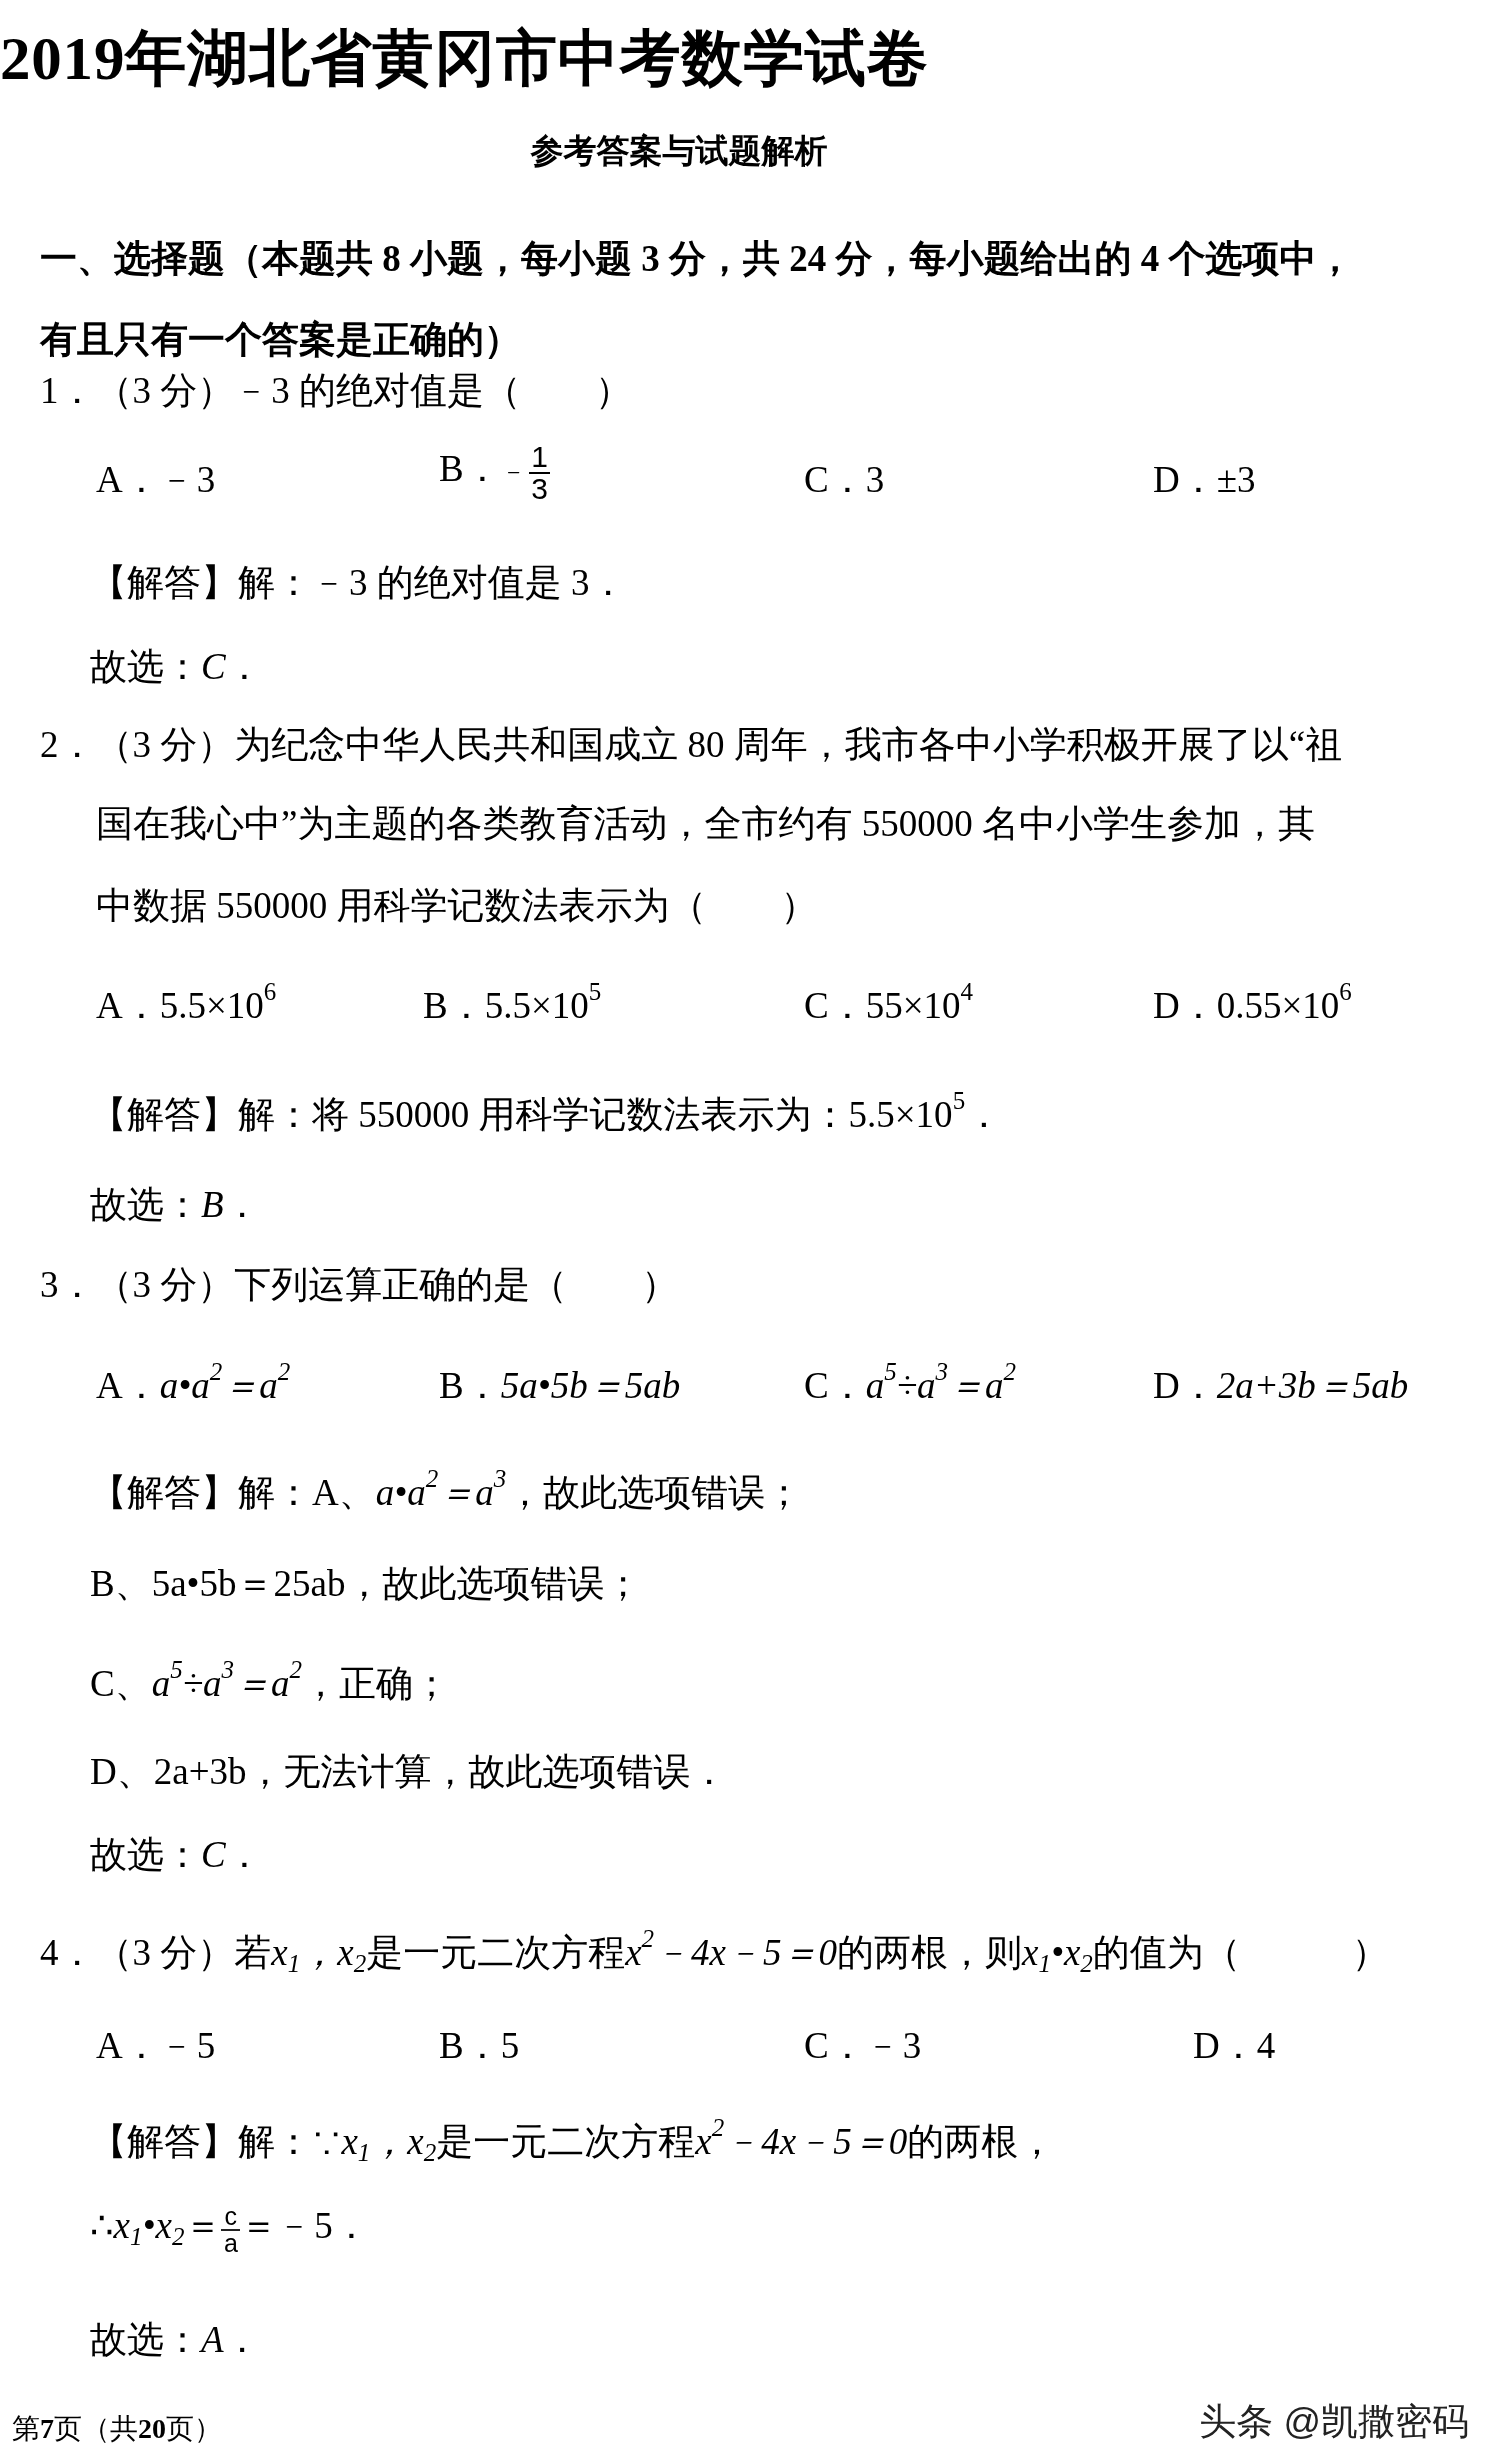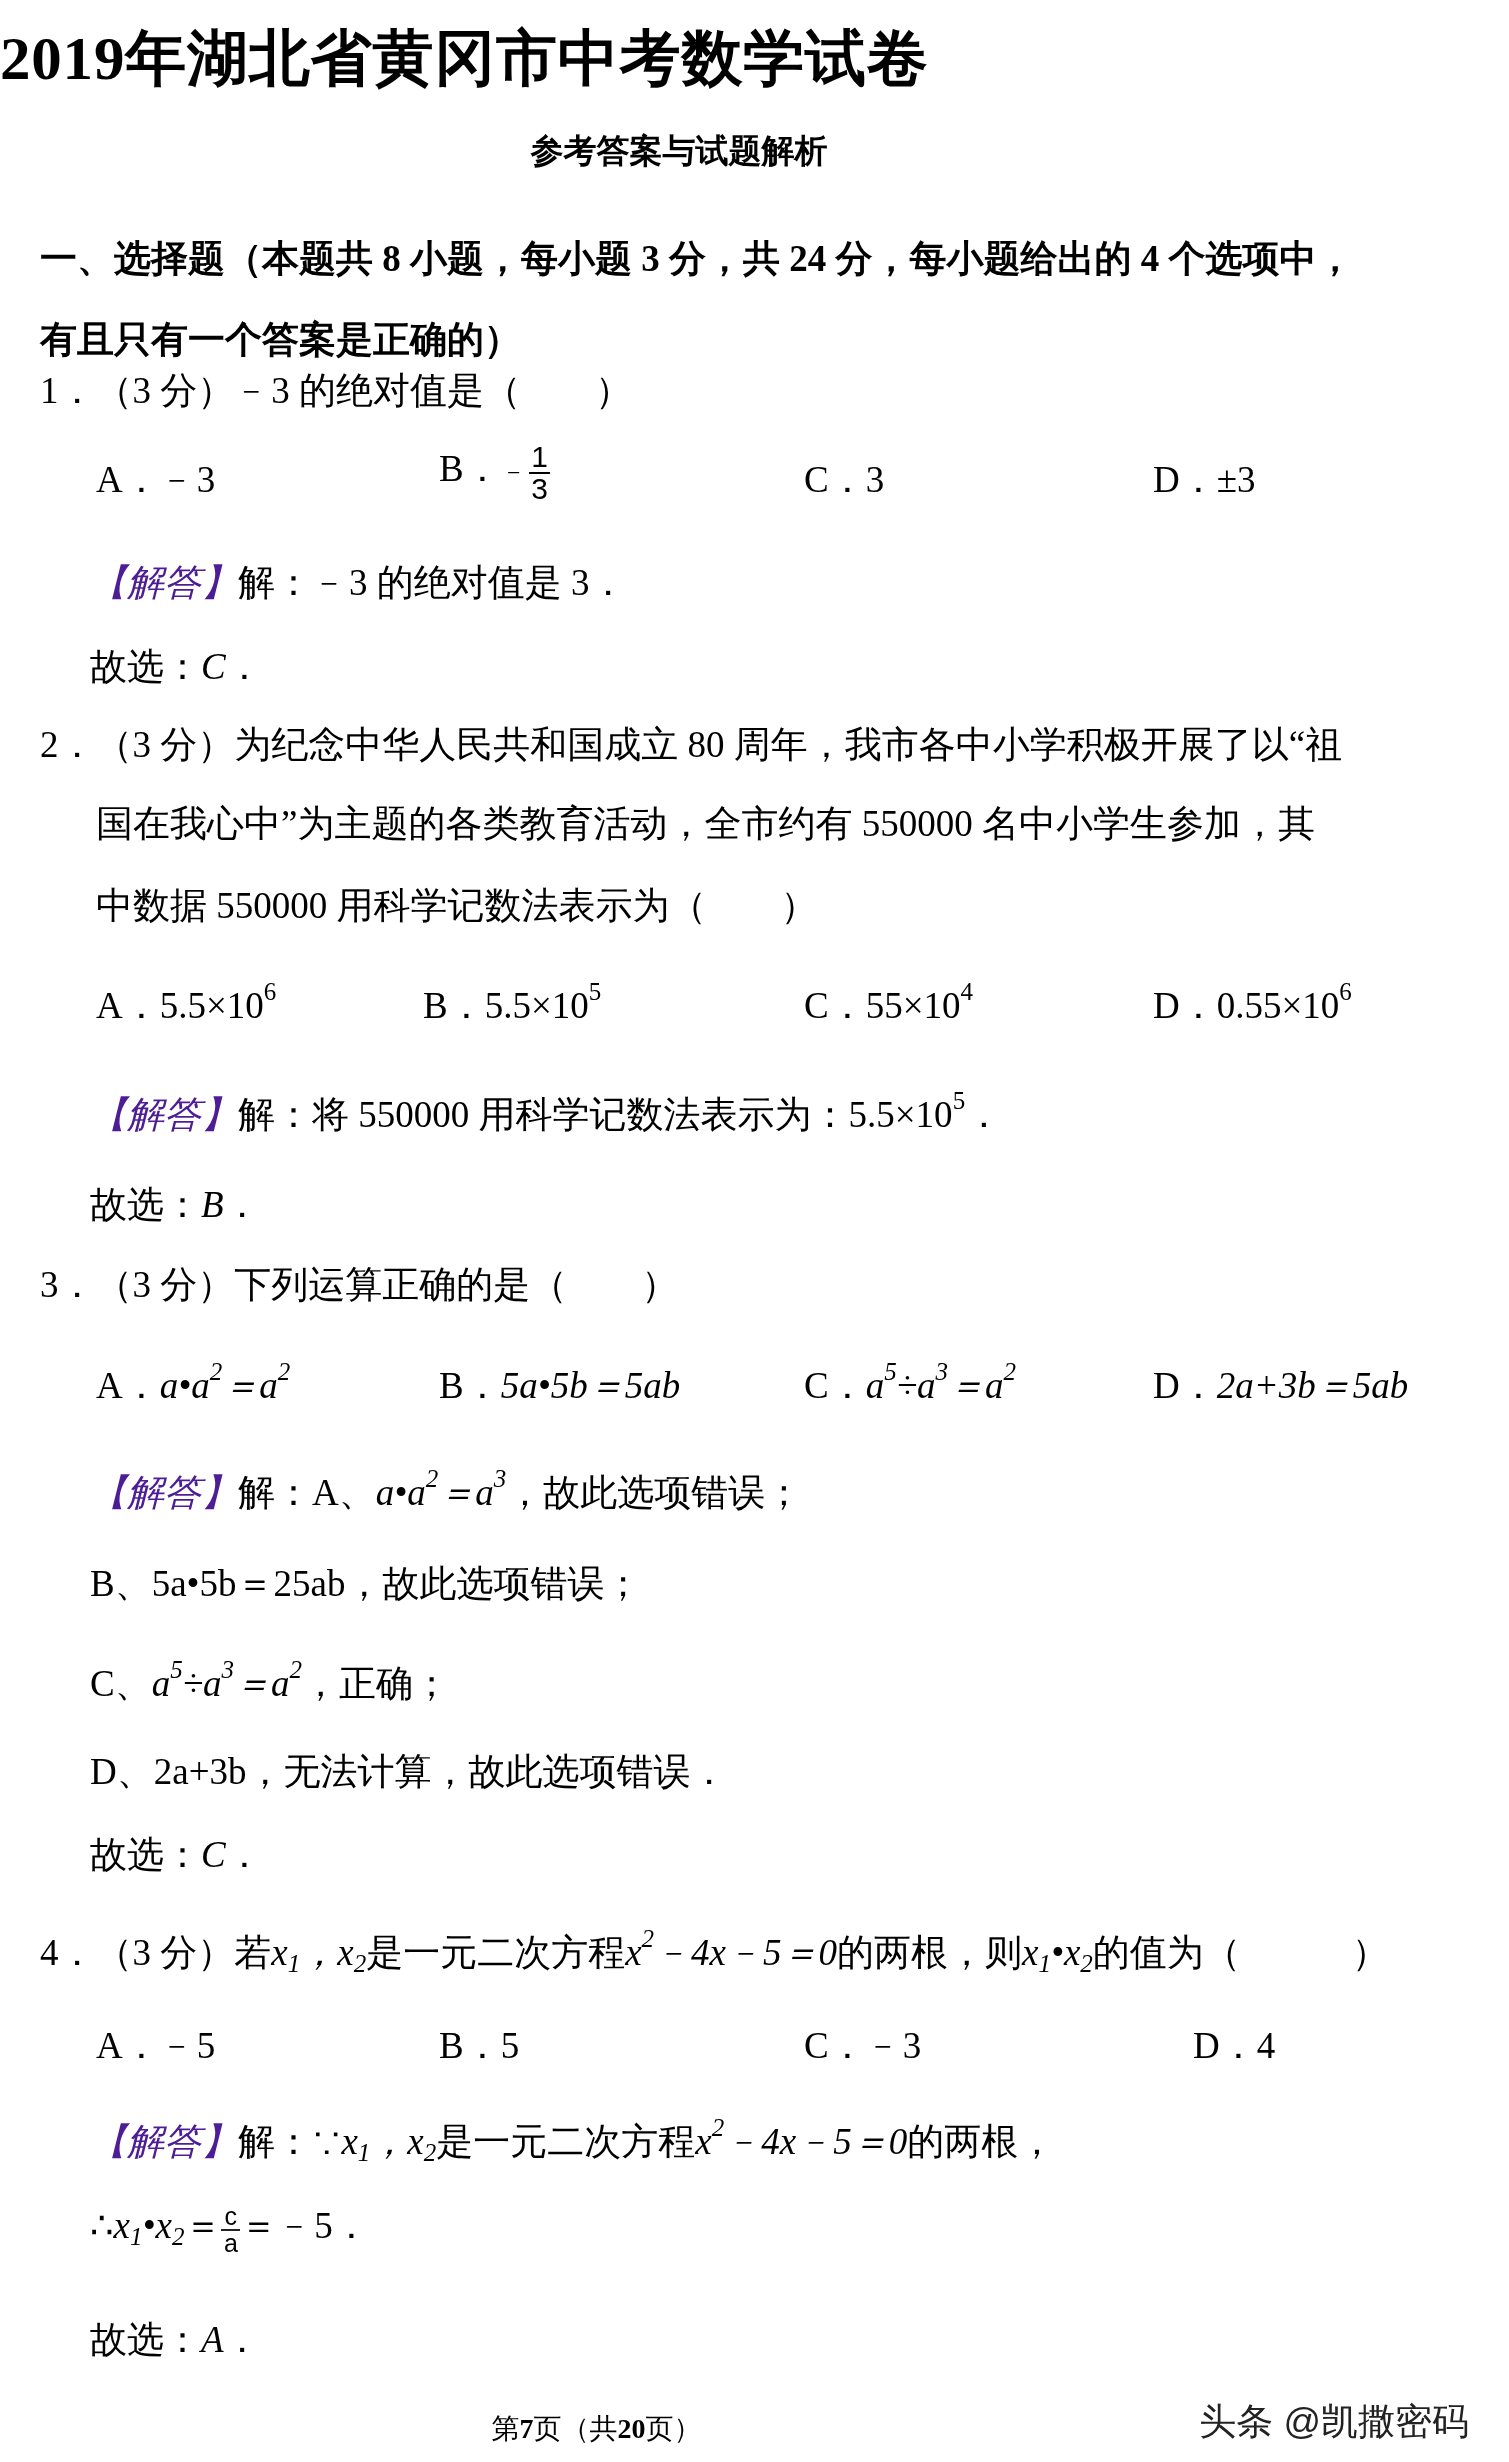--- a/index.html
+++ b/index.html
@@ -6,29 +6,29 @@
   body { width: 1509px; height: 2462px; position: relative; overflow: hidden;
          font-family: "Liberation Serif", "DejaVu Serif", serif; color: #000; }
   .abs { position: absolute; white-space: nowrap; }
   .title { left: 0; width: 1509px; text-align: left; top: 18.3px; font-size: 61px; font-weight: bold; letter-spacing: 0.8px; }
   .subtitle { left: 0; width: 1358px; text-align: center; top: 129px; font-size: 33px; font-weight: bold; }
   .section { left: 40px; font-size: 37px; font-weight: bold; margin-top: 28px; }
   .q { left: 40px; font-size: 37px; }
   .qcont { left: 96px; font-size: 37px; }
   .opt { font-size: 37px; }
   .ans { left: 90px; font-size: 37px; }
-  .tag { color: #4c1d95; font-style: italic; }
+  .tag { color: #000000; }
   .it { font-style: italic; }
   sup { font-size: 25px; vertical-align: 18.3px; line-height: 0; }
   sub { font-size: 25px; vertical-align: -6.6px; line-height: 0; }
   .frac { display: inline-block; vertical-align: middle; text-align: center; font-family: "Liberation Sans", sans-serif; line-height: 1; }
   .frac .num { display: block; font-size: 30px; padding: 0 2.5px; border-bottom: 2.5px solid #000; }
   .frac .den { display: block; font-size: 30px; padding: 0 2.5px; }
   .frac.small .num, .frac.small .den { font-size: 25px; border-color: #222; }
-  .footer { left: 0; width: 1193px; text-align: center; top: 2410px; font-size: 28px; }
+  .footer { left: 12px; width: 1193px; text-align: left; top: 2410px; font-size: 28px; }
   .footer b { font-weight: bold; }
   .watermark { right: 40px; top: 2397px; font-family: "Liberation Sans", "DejaVu Sans", sans-serif; font-size: 37px; color: #222;
                text-shadow: 0 0 1.7px #fff, 0 0 3.3px #fff; }
 </style>
 </head>
 <body>
 
 <div class="abs title">2019年湖北省黄冈市中考数学试卷</div>
 <div class="abs subtitle">参考答案与试题解析</div>
 

